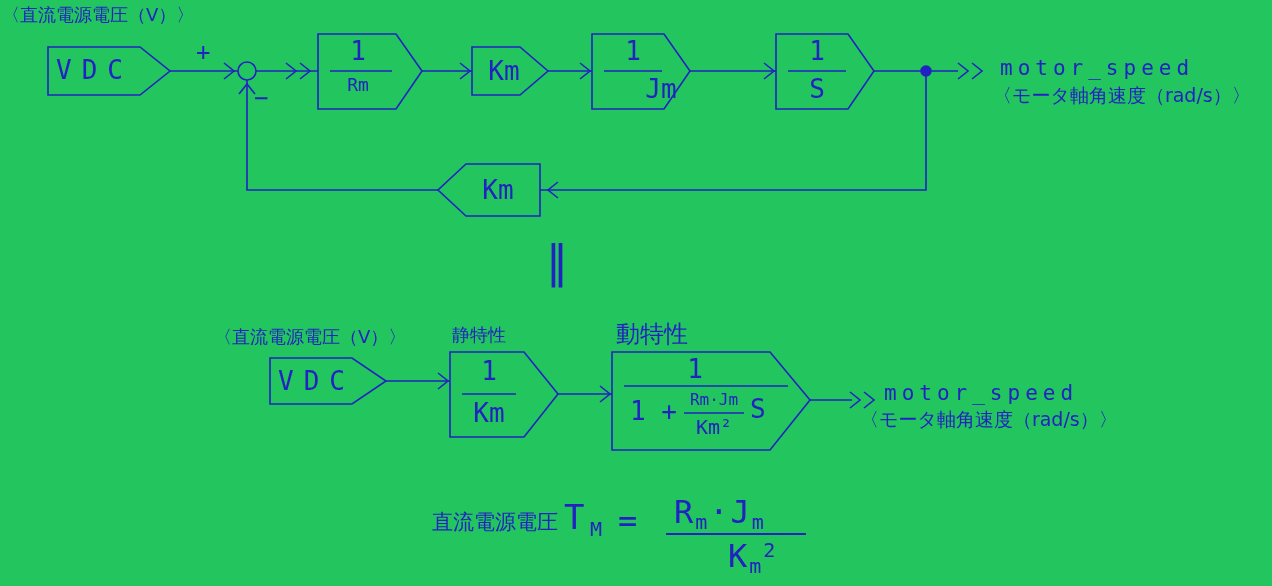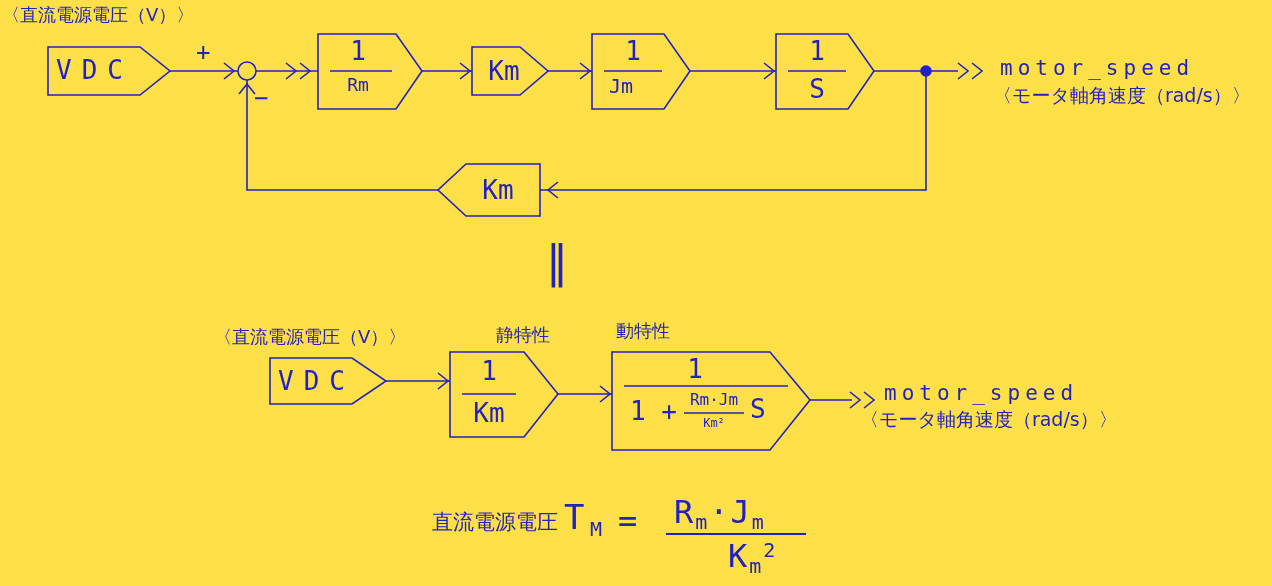--- a/index.html
+++ b/index.html
@@ -1,17 +1,17 @@
 <!DOCTYPE html>
 <html style="--ink: #2222c2;"><head>
 <meta charset="utf-8">
 <style>
   html,body { margin:0; padding:0; background:#ffffff; }
   .canvas {
-    position:relative; width:1272px; height:586px; background:#fde047;
+    position:relative; width:1272px; height:586px; background:#22c55e;
     font-family:"DejaVu Sans", sans-serif; color:var(--ink,#2222c2); overflow:hidden;
   }
   svg.linework { position:absolute; left:0; top:0; color:var(--ink,#2222c2); }
   .t { position:absolute; line-height:1; white-space:nowrap; color:var(--ink,#2222c2); }
   .mono { font-family:"DejaVu Sans Mono", monospace; }
   .ctr { text-align:center; }
   .sub { font-size:20px; position:relative; top:6px; }
   .sup { font-size:20px; position:relative; top:-10px; }
   .fracbig { font-size:32px; letter-spacing:2px; font-family:"DejaVu Sans Mono", monospace; }
 </style>
@@ -87,45 +87,45 @@
   <div class="t mono" style="left:56px; top:57px; font-size:26px; letter-spacing:10px;">VDC</div>
   <div class="t mono" style="left:196px; top:40px; font-size:24px;">+</div>
   <div class="t mono" style="left:254px; top:86px; font-size:24px;">−</div>
 
   <div class="t mono ctr" style="left:322px; top:38px; width:72px; font-size:26px;">1</div>
   <div class="t mono ctr" style="left:322px; top:76px; width:72px; font-size:18px;">Rm</div>
 
   <div class="t mono ctr" style="left:472px; top:58px; width:64px; font-size:26px;">Km</div>
 
   <div class="t mono ctr" style="left:598px; top:38px; width:70px; font-size:26px;">1</div>
-  <div class="t mono ctr" style="left:586px; top:76px; width:70px; font-size:20px;">Jm</div>
+  <div class="t mono ctr" style="left:626px; top:76px; width:70px; font-size:26px;">Jm</div>
 
   <div class="t mono ctr" style="left:782px; top:38px; width:70px; font-size:26px;">1</div>
   <div class="t mono ctr" style="left:782px; top:76px; width:70px; font-size:26px;">S</div>
 
   <div class="t mono ctr" style="left:462px; top:177px; width:72px; font-size:26px;">Km</div>
 
   <div class="t mono" style="left:1000px; top:58px; font-size:21px; letter-spacing:5px;">motor_speed</div>
   <div class="t" style="left:993px; top:86px; font-size:19px;">〈モータ軸角速度（rad/s）〉</div>
 
   <div class="t" style="left:546px; top:240px; font-size:44px;">‖</div>
 
   <div class="t" style="left:214px; top:328px; font-size:18px;">〈直流電源電圧（V）〉</div>
   <div class="t mono" style="left:278px; top:368px; font-size:26px; letter-spacing:10px;">VDC</div>
 
-  <div class="t" style="left:452px; top:326px; font-size:18px;margin-left:44px;">静特性</div>
-  <div class="t" style="left:616px; top:322px; font-size:18px;">動特性</div>
+  <div class="t" style="left:452px; top:326px; font-size:18px;">静特性</div>
+  <div class="t" style="left:616px; top:322px; font-size:24px;">動特性</div>
 
   <div class="t mono ctr" style="left:454px; top:358px; width:70px; font-size:26px;">1</div>
   <div class="t mono ctr" style="left:454px; top:400px; width:70px; font-size:26px;">Km</div>
 
   <div class="t mono ctr" style="left:640px; top:356px; width:110px; font-size:26px;">1</div>
   <div class="t mono" style="left:630px; top:398px; font-size:26px;">1 +</div>
   <div class="t mono ctr" style="left:682px; top:392px; width:64px; font-size:16px;">Rm·Jm</div>
-  <div class="t mono ctr" style="left:682px; top:417px; width:64px; font-size:12px;">Km²</div>
+  <div class="t mono ctr" style="left:682px; top:417px; width:64px; font-size:20px;">Km²</div>
   <div class="t mono" style="left:750px; top:396px; font-size:26px;">S</div>
 
   <div class="t mono" style="left:884px; top:383px; font-size:21px; letter-spacing:5px;">motor_speed</div>
   <div class="t" style="left:860px; top:410px; font-size:19px;">〈モータ軸角速度（rad/s）〉</div>
 
   <div class="t" style="left:432px; top:512px; font-size:21px;">直流電源電圧</div>
   <div class="t mono" style="left:564px; top:500px; font-size:34px;">T</div>
   <div class="t mono" style="left:590px; top:519px; font-size:20px;">M</div>
   <div class="t mono" style="left:618px; top:505px; font-size:32px;">=</div>
 

